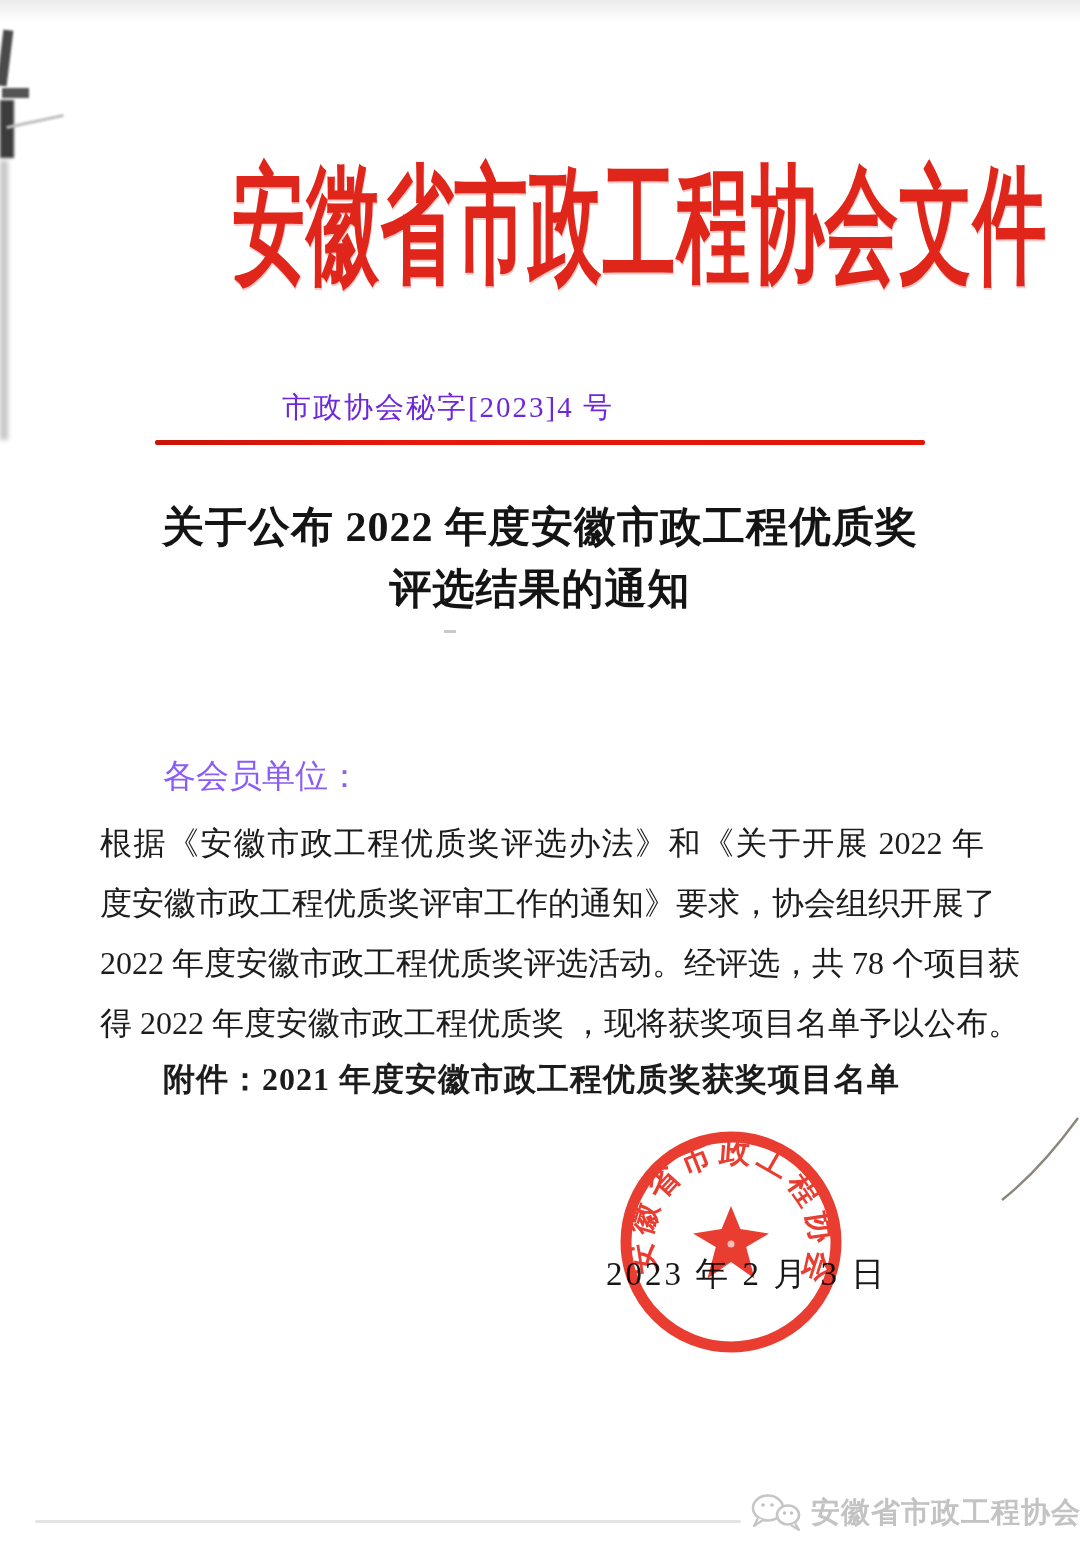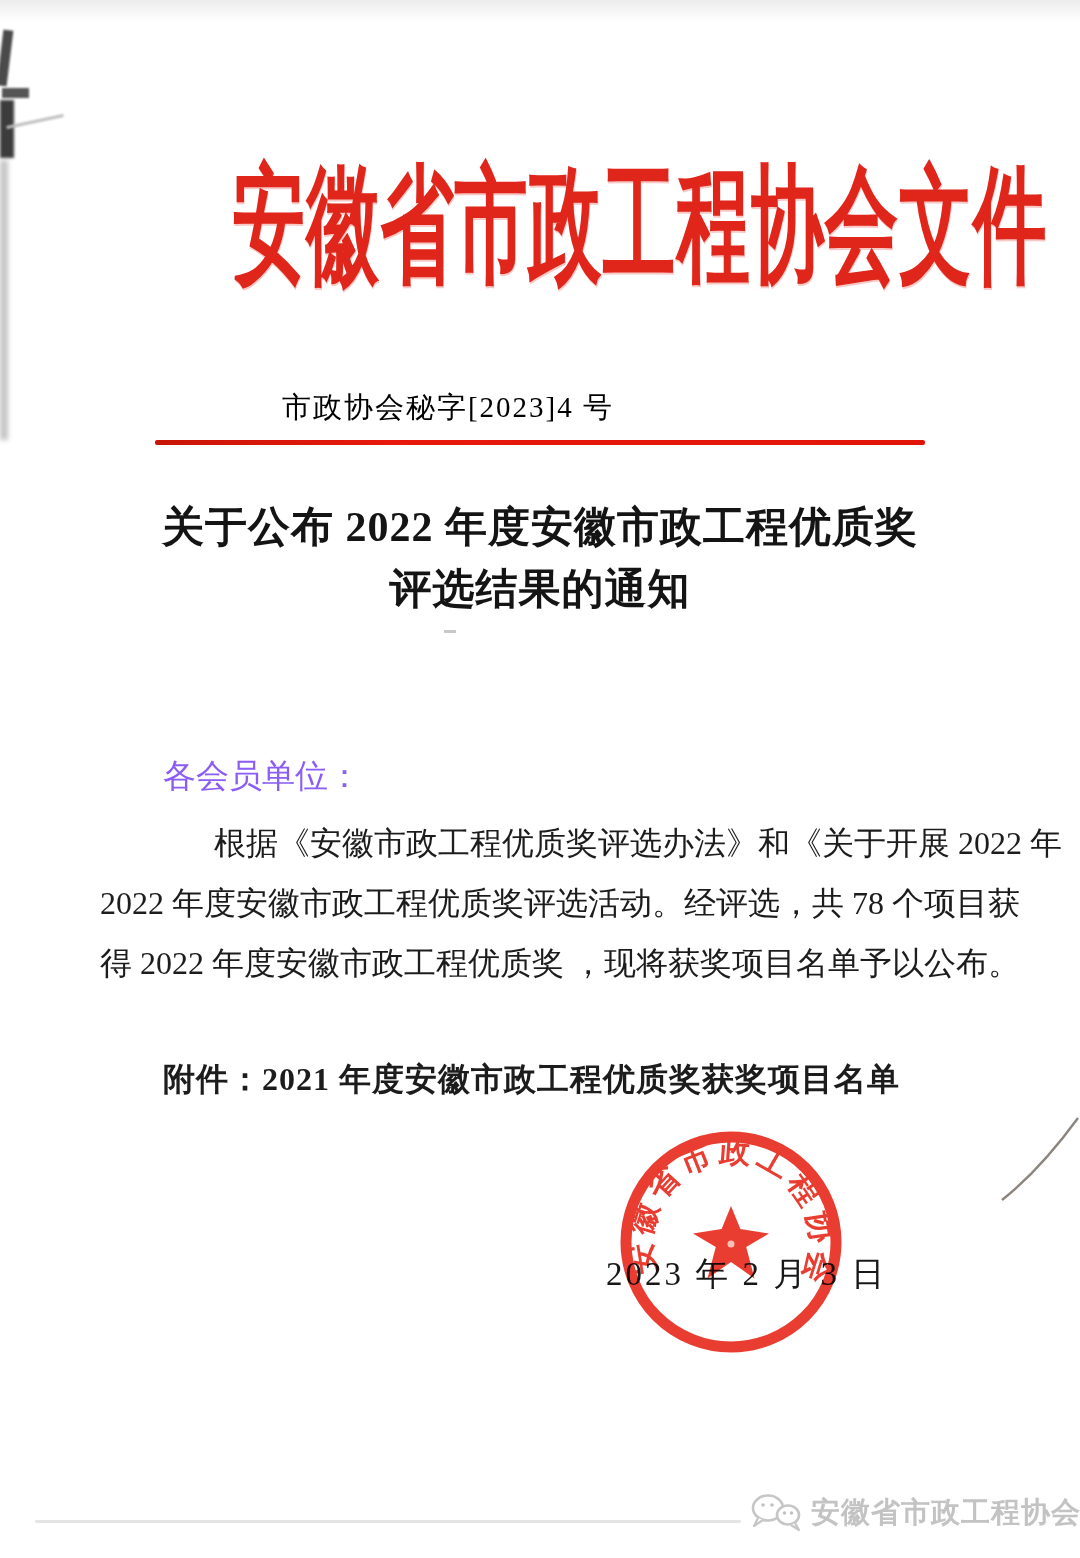--- a/index.html
+++ b/index.html
@@ -16,42 +16,42 @@
   
   .masthead{
     position:absolute;left:0;top:146px;width:1080px;text-align:center;
     font-size:128px;font-weight:700;color:#e0251a;white-space:nowrap;
     transform:scaleX(.57);transform-origin:540px 50%;
     letter-spacing:2px;line-height:160px;
     text-shadow:1px 2px 0 rgba(224,37,26,.25);
   }
   .doc-number{
     position:absolute;left:0;top:388px;width:896px;text-align:center;
-    font-size:29px;color:#000000;letter-spacing:2px;
+    font-size:29px;color:#6d28d9;letter-spacing:2px;
   }
   .red-rule{
     position:absolute;left:155px;top:440px;width:770px;height:5px;
     background:linear-gradient(90deg,#c81408,#e6190b 30%,#e01508);
     border-radius:2px;
   }
   
   .doc-title{position:absolute;left:0;width:1080px;text-align:center;
     font-size:42px;font-weight:700;color:#141414;letter-spacing:1px;white-space:nowrap;}
   .doc-title.l1{top:499px;}
   .doc-title.l2{top:561px;}
   
   .salutation{
     position:absolute;left:163px;top:754px;font-size:33px;font-weight:400;color:#8b5cf6;
   }
   .body-block{position:absolute;left:100px;top:813px;width:884px;}
   .body-line{
     height:60px;line-height:60px;font-size:32px;color:#1c1c1c;font-weight:500;
     text-align:justify;text-align-last:justify;white-space:nowrap;
   }
-  .body-line.indent{margin-left:114px;}
+  .body-line.indent{}
   .attachment{
     position:absolute;left:163px;top:1058px;font-size:32px;font-weight:600;color:#1c1c1c;
     letter-spacing:1px;white-space:nowrap;
   }
   
   .doc-date{
     position:absolute;left:606px;top:1252px;font-size:33px;color:#171717;
     letter-spacing:3px;white-space:nowrap;
   }
   .stamp{
@@ -101,20 +101,21 @@
 
   <div class="red-rule"></div>
 
   <div class="doc-title l1">关于公布 2022 年度安徽市政工程优质奖</div>
   <div class="doc-title l2">评选结果的通知</div>
 
   <div class="salutation">各会员单位：</div>
 
   <div class="body-block">
     <div class="body-line indent">根据《安徽市政工程优质奖评选办法》和《关于开展 2022 年</div>
+    <div class="body-line">度安徽市政工程优质奖评审工作的通知》要求，协会组织开展了</div>
     <div class="body-line">2022 年度安徽市政工程优质奖评选活动。经评选，共 78 个项目获</div>
     <div class="body-line">得 2022 年度安徽市政工程优质奖 ，现将获奖项目名单予以公布。</div>
   </div>
 
   <div class="attachment">附件：2021 年度安徽市政工程优质奖获奖项目名单</div>
 
   <div class="doc-date">2023 年 2 月 3 日</div>
 
   <svg class="stamp" viewBox="0 0 240 242">
     <defs>

